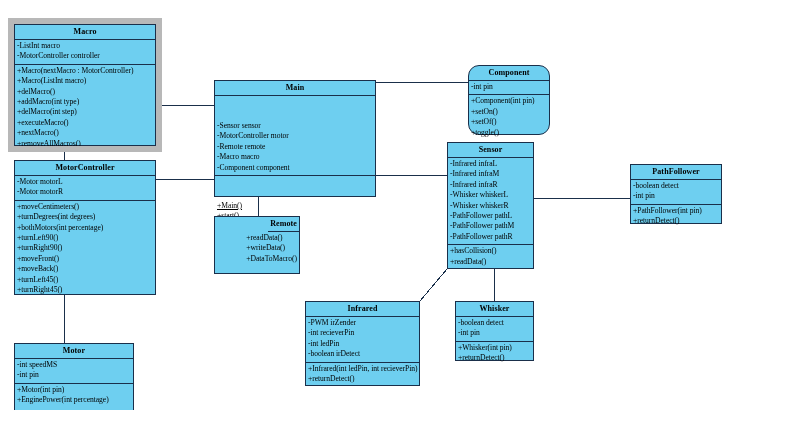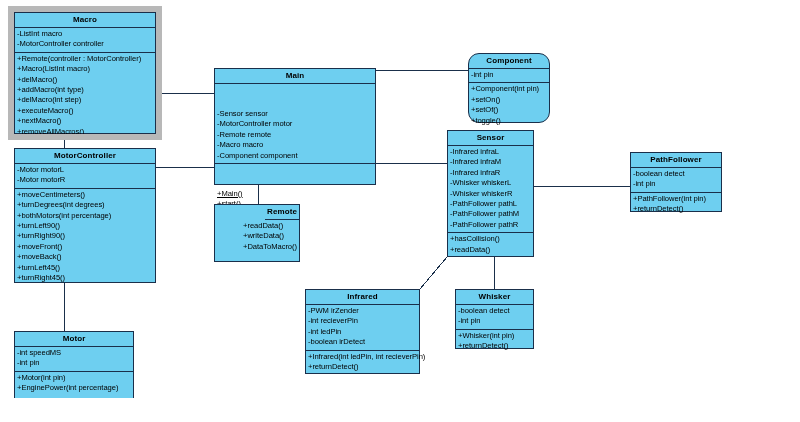--- a/index.html
+++ b/index.html
@@ -5,22 +5,23 @@
   html, body {
     margin: 0;
     padding: 0;
     background: #ffffff;
   }
   #canvas {
     position: relative;
     width: 800px;
     height: 398px;
     background: #ffffff;
-    font-family: Liberation Sans, sans-serif;
+    font-family: Liberation Serif, serif;
     overflow: hidden;
+    margin-top: 12px;
   }
   
   #wires {
     position: absolute;
     left: 0; top: 0;
     width: 800px; height: 422px;
     z-index: 1;
     pointer-events: none;
   }
   
@@ -86,21 +87,21 @@
     </svg>
 
   <div id="classes-layer">
       <div class="umlclass selected" style="left: 14px; top: 12px; width: 142px; height: 122px;">
         <div class="cls-name">Macro</div>
         <div class="cls-section">
           <div class="member">-ListInt macro</div>
           <div class="member">-MotorController controller</div>
         </div>
         <div class="cls-section">
-          <div class="member">+Remote(controller : MotorController)</div>
+          <div class="member">+Macro(nextMacro : MotorController)</div>
           <div class="member">+Macro(ListInt macro)</div>
           <div class="member">+delMacro()</div>
           <div class="member">+addMacro(int type)</div>
           <div class="member">+delMacro(int step)</div>
           <div class="member">+executeMacro()</div>
           <div class="member">+nextMacro()</div>
           <div class="member">+removeAllMacros()</div>
         </div>
       </div>
       <div class="umlclass" style="left: 14px; top: 148px; width: 142px; height: 135px;">

